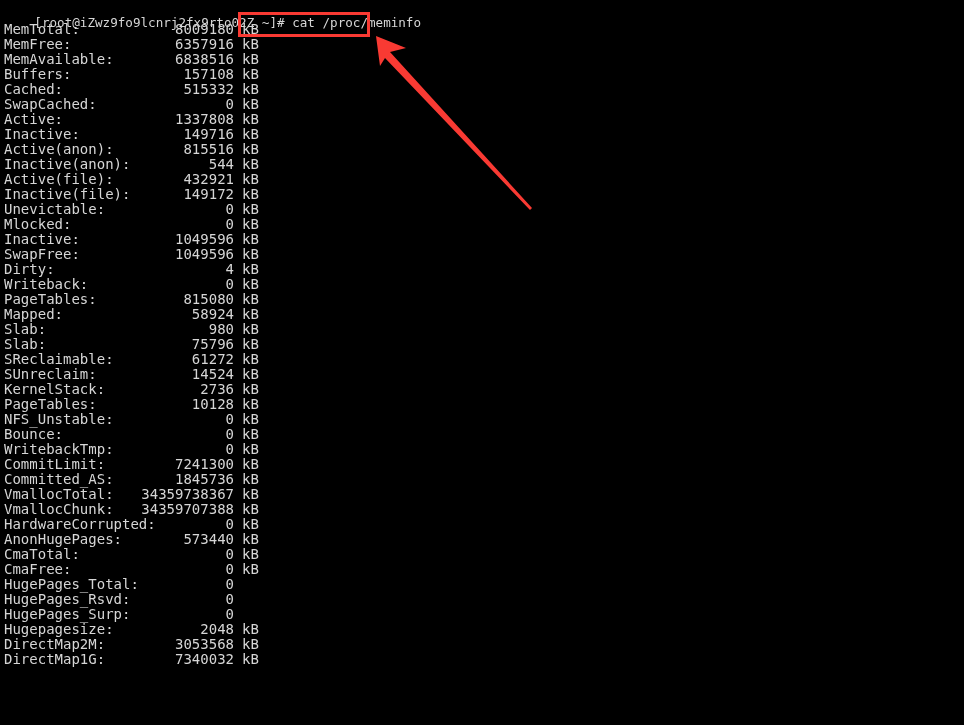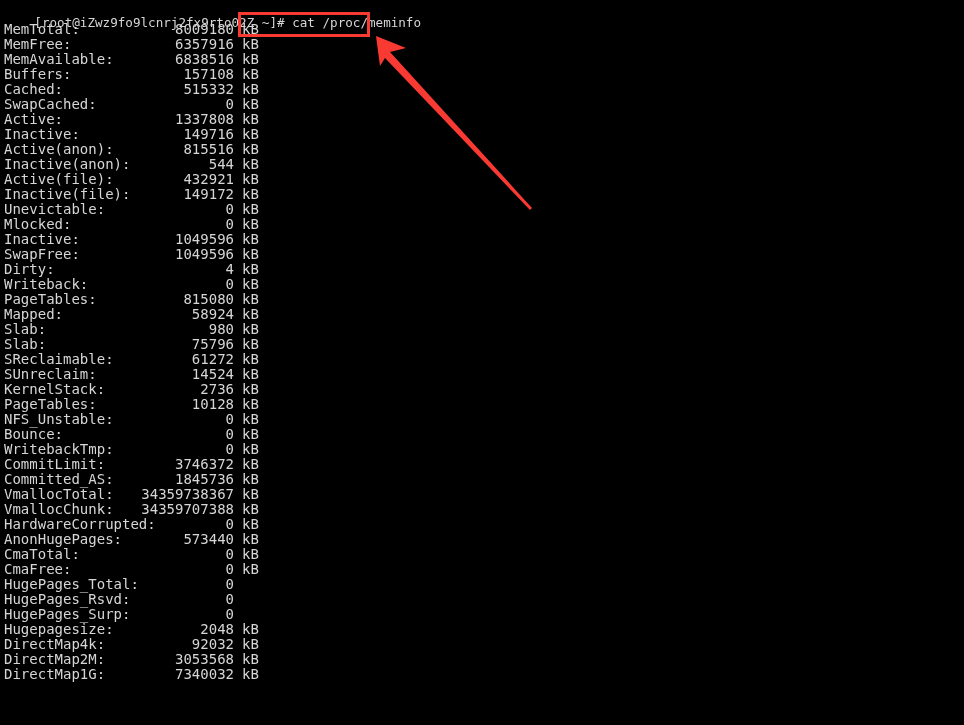--- a/index.html
+++ b/index.html
@@ -130,33 +130,32 @@
       <div class="mi-row"><span class="mi-label">Mapped:</span><span class="mi-value">58924</span><span class="mi-unit">kB</span></div>
       <div class="mi-row"><span class="mi-label">Slab:</span><span class="mi-value">980</span><span class="mi-unit">kB</span></div>
       <div class="mi-row"><span class="mi-label">Slab:</span><span class="mi-value">75796</span><span class="mi-unit">kB</span></div>
       <div class="mi-row"><span class="mi-label">SReclaimable:</span><span class="mi-value">61272</span><span class="mi-unit">kB</span></div>
       <div class="mi-row"><span class="mi-label">SUnreclaim:</span><span class="mi-value">14524</span><span class="mi-unit">kB</span></div>
       <div class="mi-row"><span class="mi-label">KernelStack:</span><span class="mi-value">2736</span><span class="mi-unit">kB</span></div>
       <div class="mi-row"><span class="mi-label">PageTables:</span><span class="mi-value">10128</span><span class="mi-unit">kB</span></div>
       <div class="mi-row"><span class="mi-label">NFS_Unstable:</span><span class="mi-value">0</span><span class="mi-unit">kB</span></div>
       <div class="mi-row"><span class="mi-label">Bounce:</span><span class="mi-value">0</span><span class="mi-unit">kB</span></div>
       <div class="mi-row"><span class="mi-label">WritebackTmp:</span><span class="mi-value">0</span><span class="mi-unit">kB</span></div>
-      <div class="mi-row"><span class="mi-label">CommitLimit:</span><span class="mi-value">3746372</span><span class="mi-unit">kB</span></div>
+      <div class="mi-row"><span class="mi-label">CommitLimit:</span><span class="mi-value">7241300</span><span class="mi-unit">kB</span></div>
       <div class="mi-row"><span class="mi-label">Committed_AS:</span><span class="mi-value">1845736</span><span class="mi-unit">kB</span></div>
       <div class="mi-row"><span class="mi-label">VmallocTotal:</span><span class="mi-value">34359738367</span><span class="mi-unit">kB</span></div>
       <div class="mi-row"><span class="mi-label">VmallocChunk:</span><span class="mi-value">34359707388</span><span class="mi-unit">kB</span></div>
       <div class="mi-row"><span class="mi-label">HardwareCorrupted:</span><span class="mi-value">0</span><span class="mi-unit">kB</span></div>
       <div class="mi-row"><span class="mi-label">AnonHugePages:</span><span class="mi-value">573440</span><span class="mi-unit">kB</span></div>
       <div class="mi-row"><span class="mi-label">CmaTotal:</span><span class="mi-value">0</span><span class="mi-unit">kB</span></div>
       <div class="mi-row"><span class="mi-label">CmaFree:</span><span class="mi-value">0</span><span class="mi-unit">kB</span></div>
       <div class="mi-row"><span class="mi-label">HugePages_Total:</span><span class="mi-value">0</span><span class="mi-unit"></span></div>
       <div class="mi-row"><span class="mi-label">HugePages_Rsvd:</span><span class="mi-value">0</span><span class="mi-unit"></span></div>
       <div class="mi-row"><span class="mi-label">HugePages_Surp:</span><span class="mi-value">0</span><span class="mi-unit"></span></div>
       <div class="mi-row"><span class="mi-label">Hugepagesize:</span><span class="mi-value">2048</span><span class="mi-unit">kB</span></div>
-      <div class="mi-row"><span class="mi-label">DirectMap4k:</span><span class="mi-value">92032</span><span class="mi-unit">kB</span></div>
       <div class="mi-row"><span class="mi-label">DirectMap2M:</span><span class="mi-value">3053568</span><span class="mi-unit">kB</span></div>
       <div class="mi-row"><span class="mi-label">DirectMap1G:</span><span class="mi-value">7340032</span><span class="mi-unit">kB</span></div>
     </div>
 
   <div id="command-highlight-box"></div>
 
   <svg id="annotation-arrow" viewBox="0 0 175 190" width="175" height="190" xmlns="http://www.w3.org/2000/svg">
     <polygon fill="#f93a33" points="6,6 36,18 20,22 162,178 160,180 15,28 10,36"></polygon>
   </svg>
 

